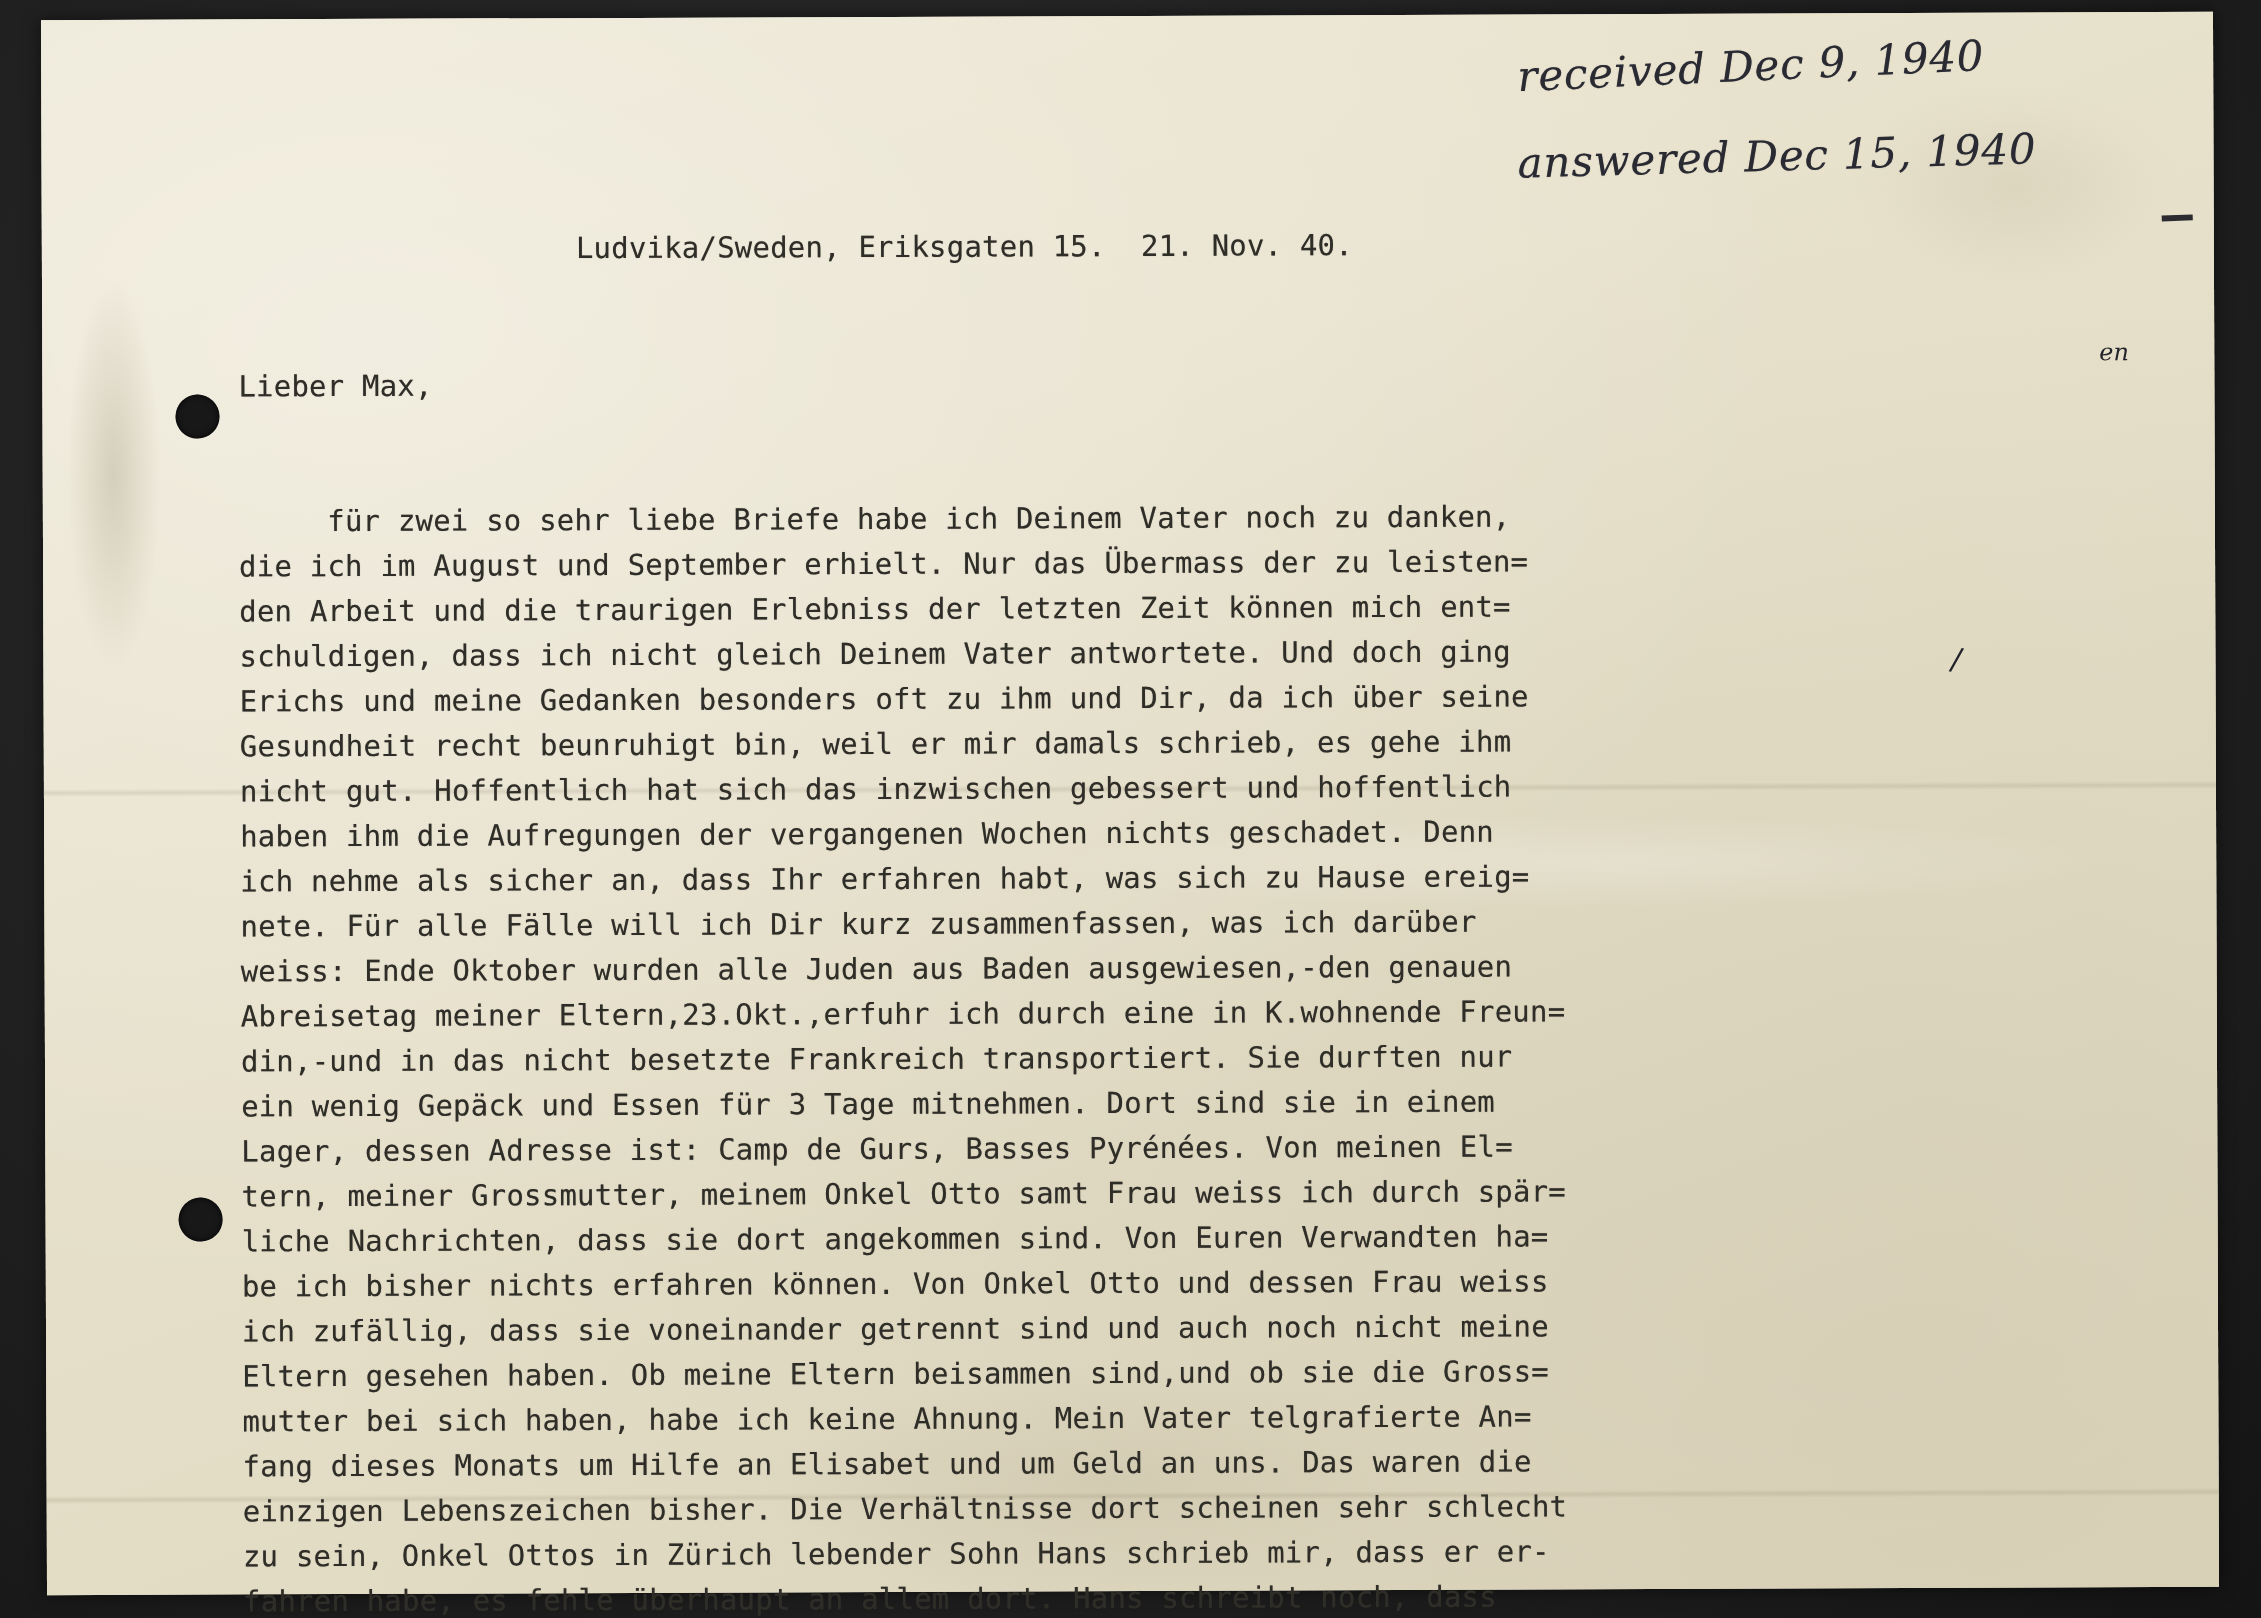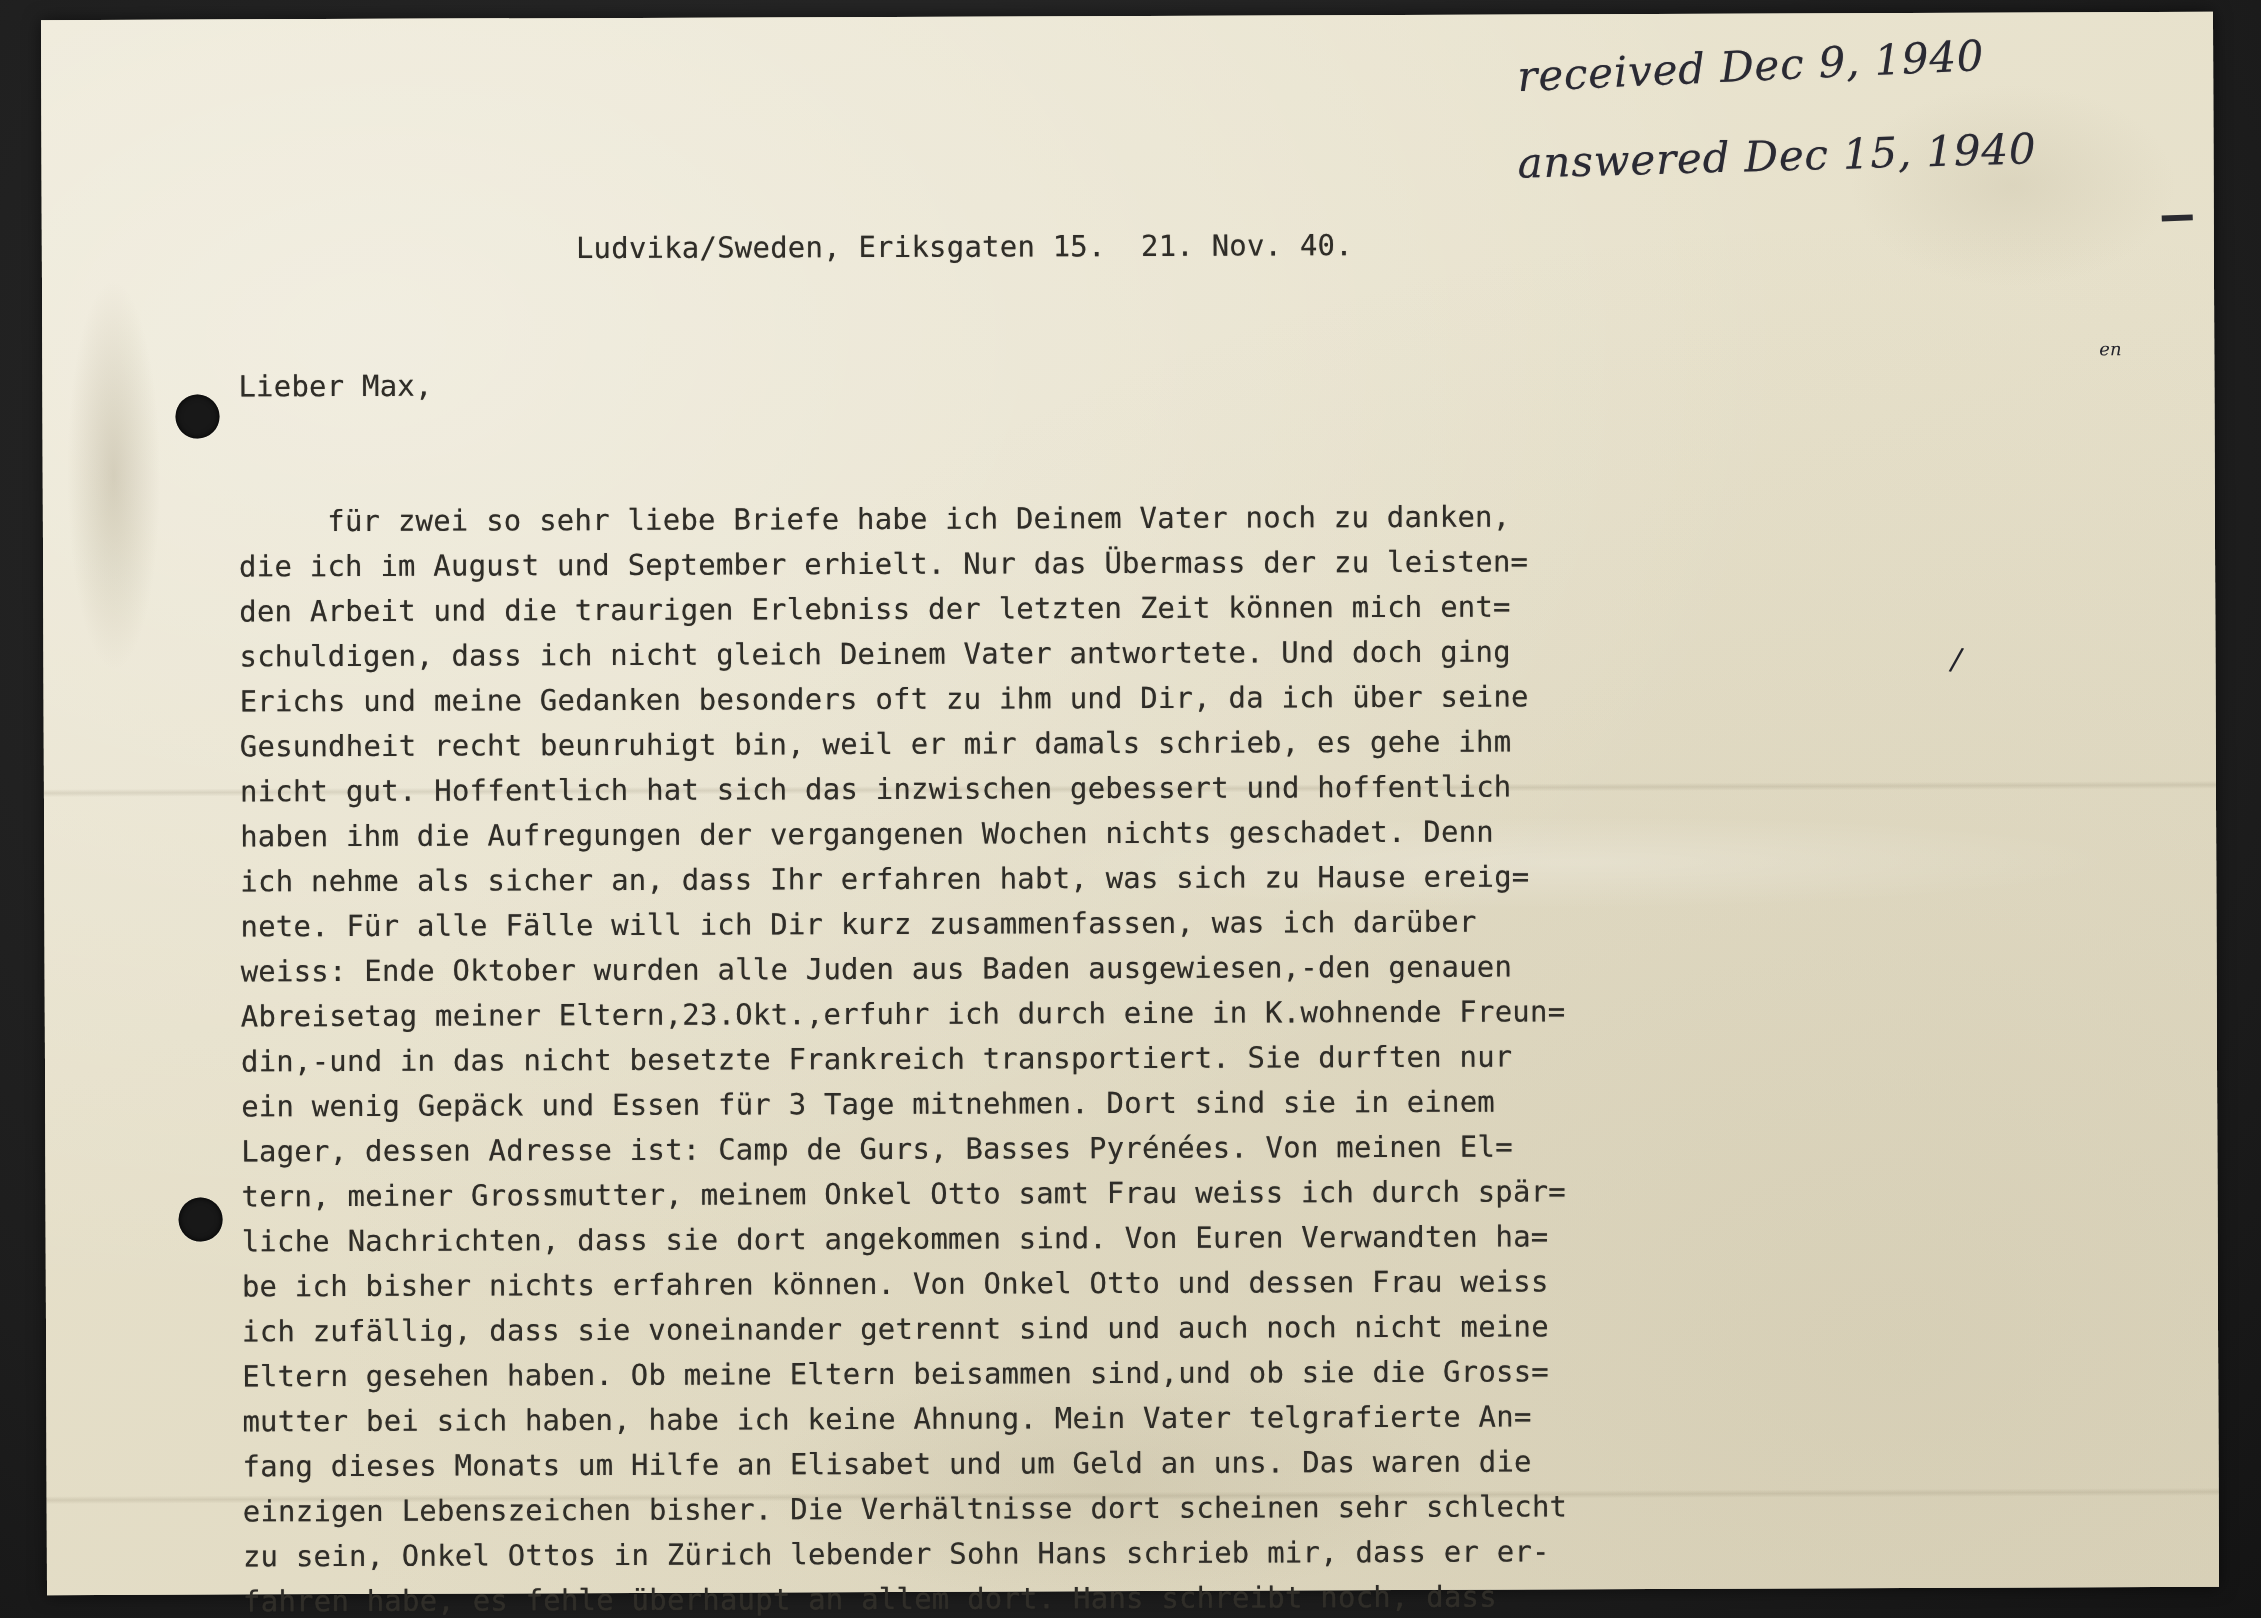--- a/index.html
+++ b/index.html
@@ -126,21 +126,21 @@
     top: 118px;
     font-size: 42px;
     transform: rotate(-1.4deg);
     letter-spacing: 0.8px;
   }
 
   
   .correction {
     position: absolute;
     font-family: "DejaVu Serif", serif;
-    font-size: 18px;
+    font-size: 24px;
     color: #23232b;
     white-space: nowrap;
   }
   #corr-en     { left: 2057px; top: 326px; font-style: italic; }
   #corr-slash  { left: 1908px; top: 628px; font-size: 31px; transform: rotate(12deg); }
 
   
   #strike {
     position: absolute;
     left: 2120px;

